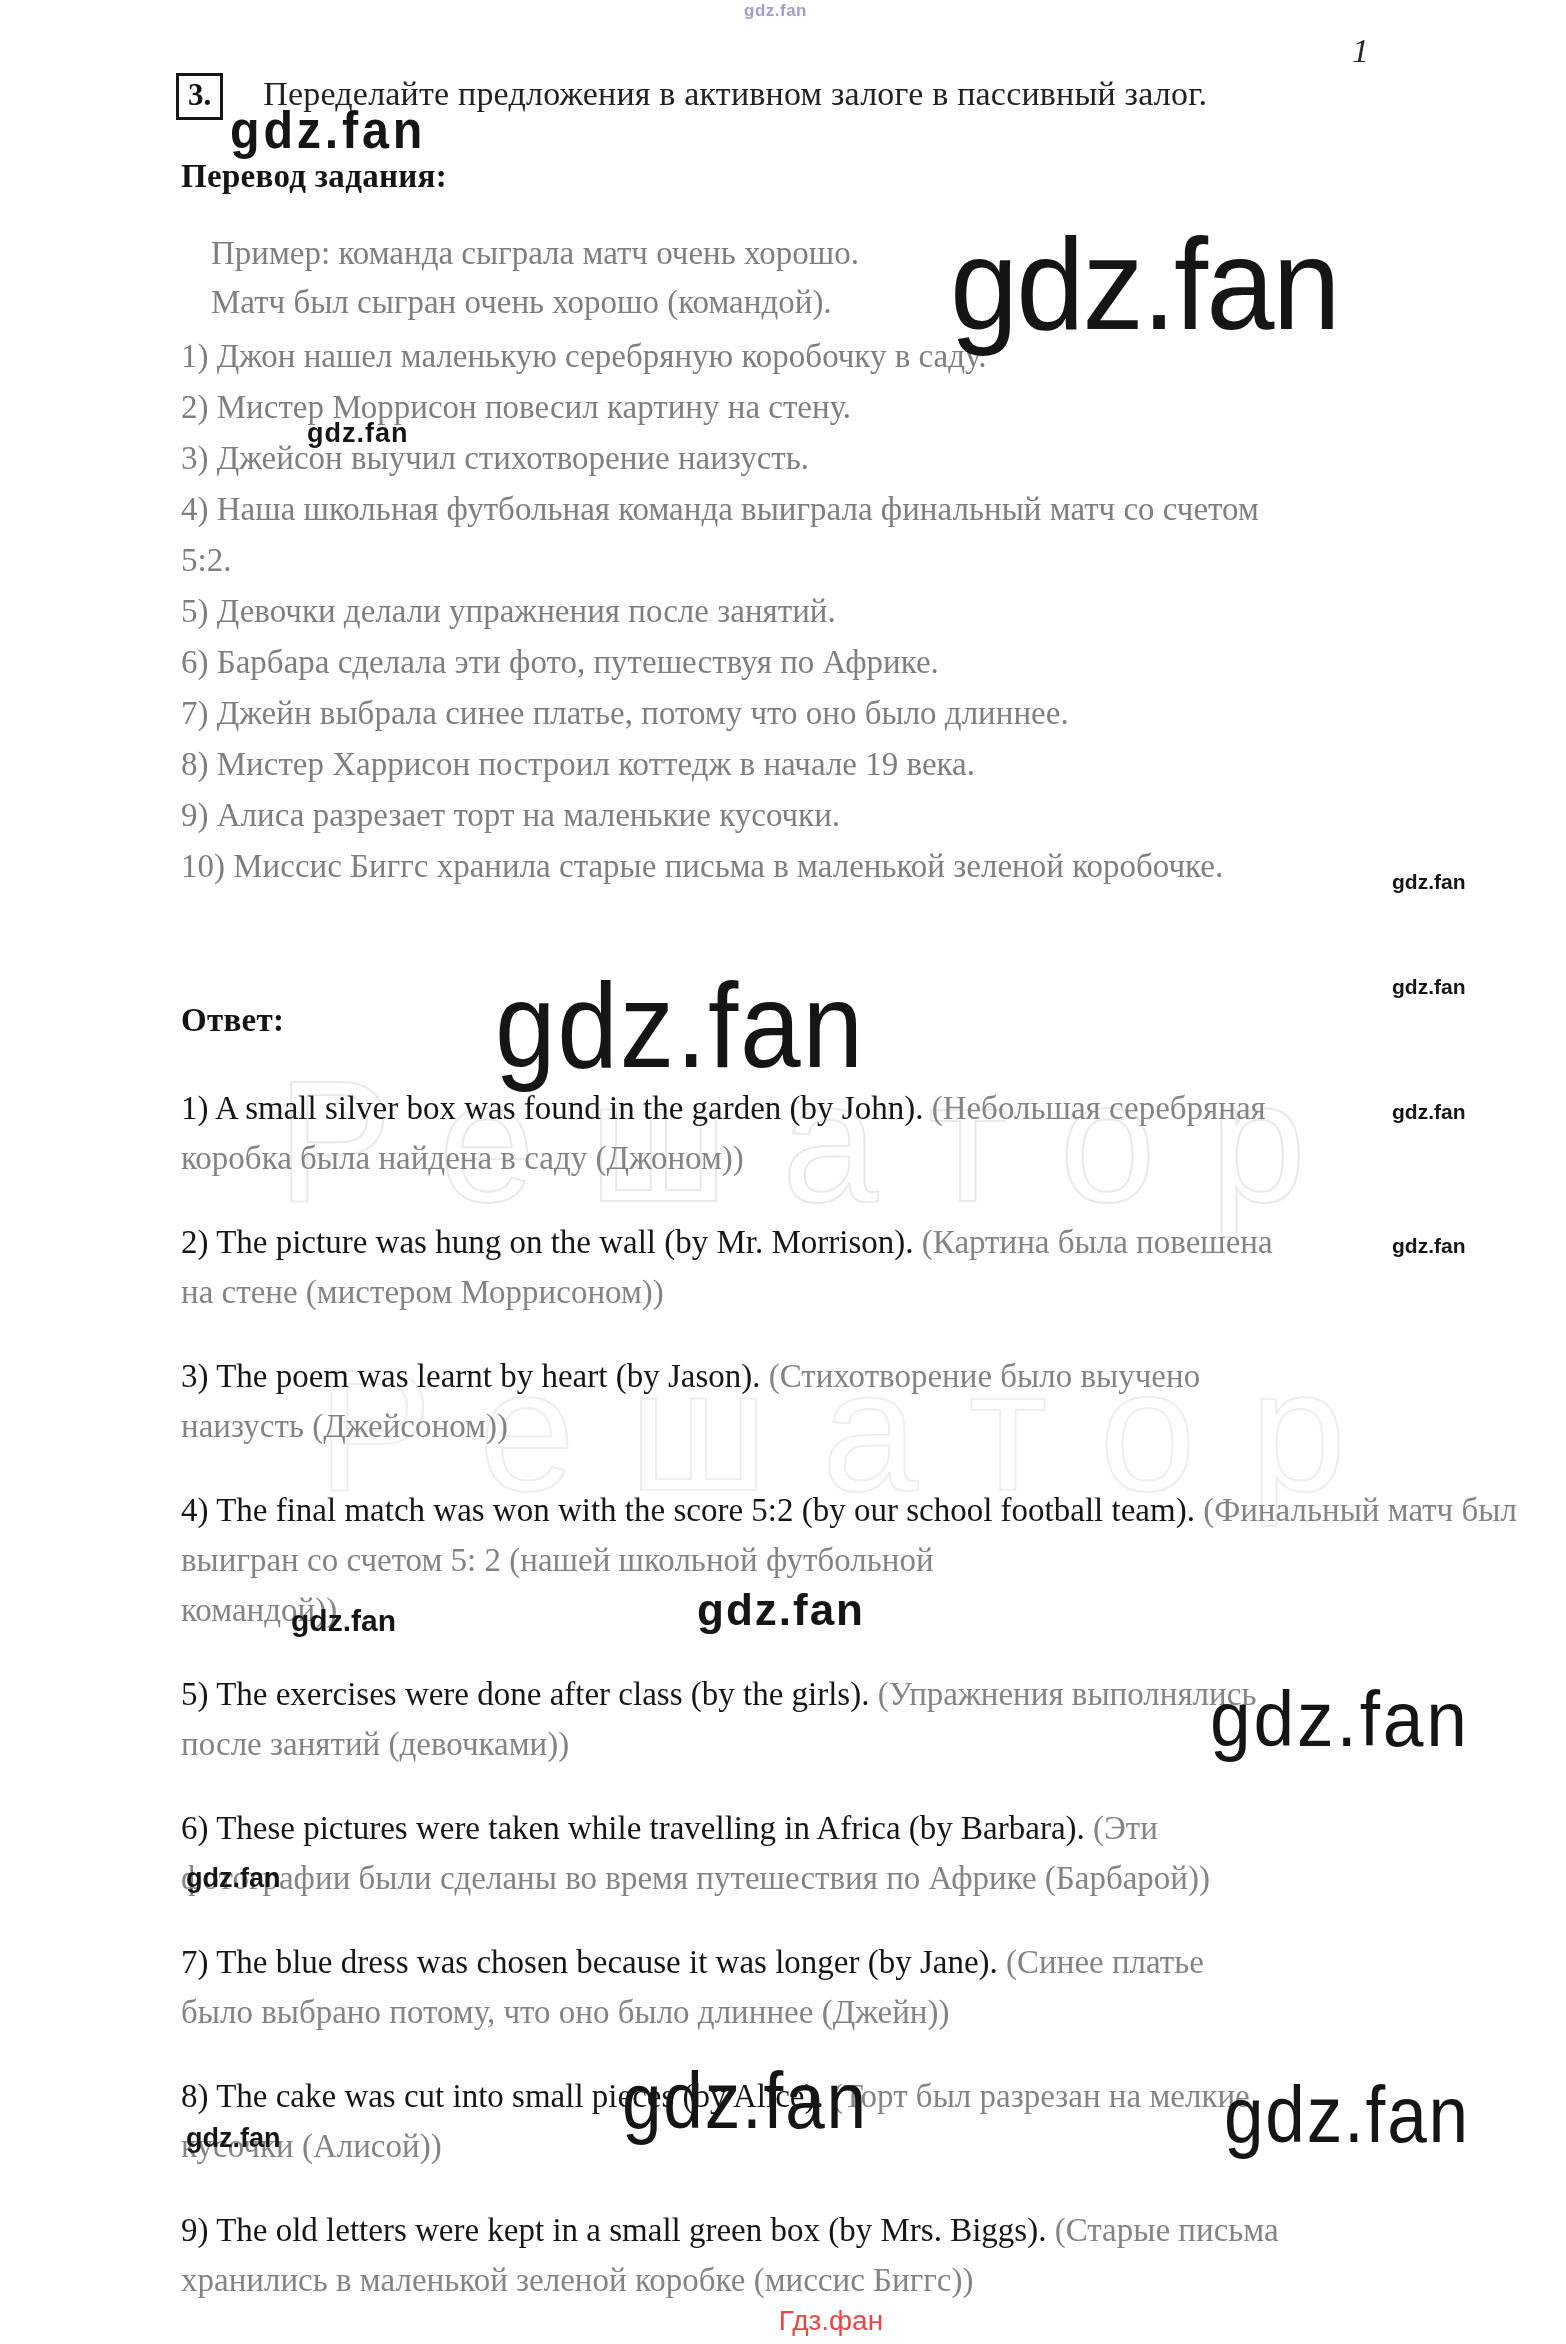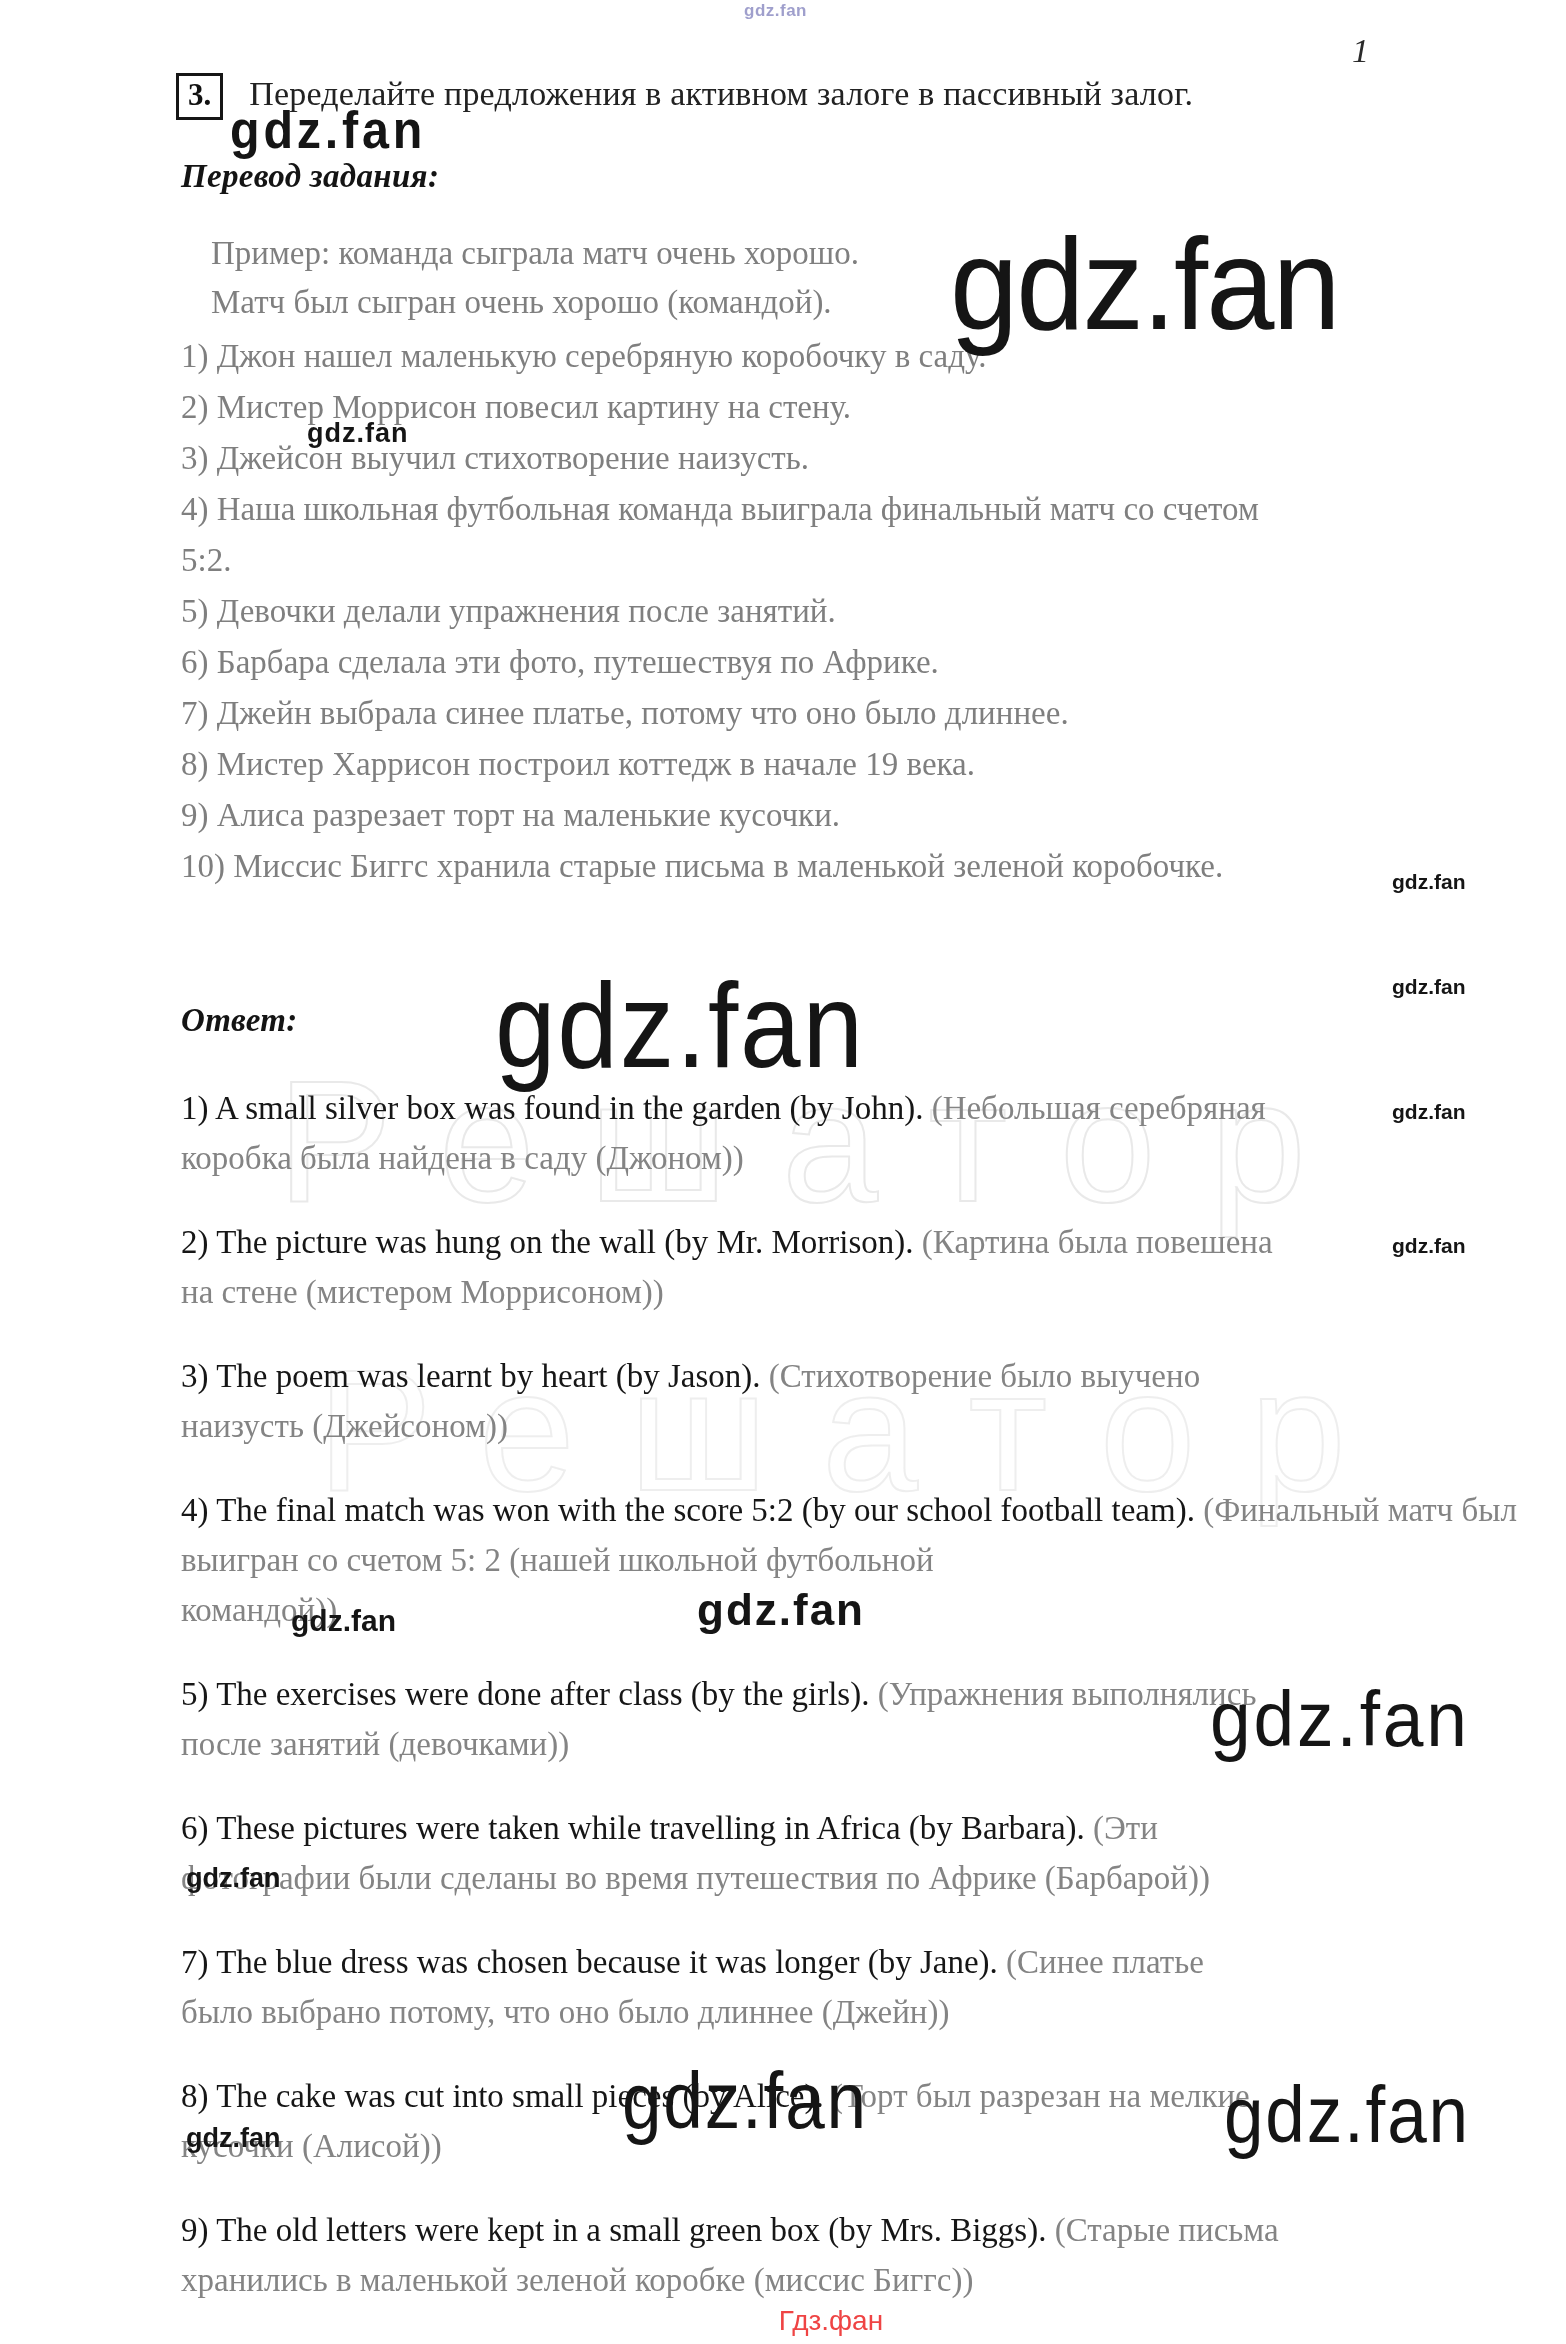--- a/index.html
+++ b/index.html
@@ -8,24 +8,24 @@
     background:#ffffff; overflow:hidden;
     font-family:"Liberation Serif", serif; color:#1f1f1f;
   }
   .content{position:relative; z-index:1;}
   
   .task-row{position:absolute; left:176px; top:73px; display:flex; align-items:baseline;}
   .task-box{
     border:3px solid #161616; padding:0px 9px 3px 9px;
     font-weight:700; font-size:31px; line-height:38px; color:#111;
   }
-  .task-title{font-size:34px; margin-left:26px; color:#222; letter-spacing:0.2px; white-space:nowrap;}
+  .task-title{font-size:34px; margin-left:40px; color:#222; letter-spacing:0.2px; white-space:nowrap;}
   .page-num{position:absolute; left:1352px; top:32px; font-size:34px; font-style:italic; color:#2a2a2a;}
   
-  .sec-heading{position:absolute; left:181px; font-weight:700; font-size:33px; color:#141414; letter-spacing:0.3px;font-style:italic;}
+  .sec-heading{position:absolute; left:181px; font-weight:700; font-size:33px; color:#141414; letter-spacing:0.3px;}
   .h-translation{top:158px;}
   .h-answer{top:1002px;}
   
   .gray{color:#7f7f7f;}
   .example{position:absolute; left:181px; top:229px; font-size:33px; line-height:49px; white-space:pre-line;margin-left:30px;}
   .items{position:absolute; left:181px; top:331px; width:1297px; font-size:33px; line-height:51px;}
   .items .item{white-space:pre-line;}
   
   .answers{position:absolute; left:181px; top:1079px; width:1337px; font-size:33px; line-height:50px;}
   .answers p{margin:4px 0 34px 0;}

